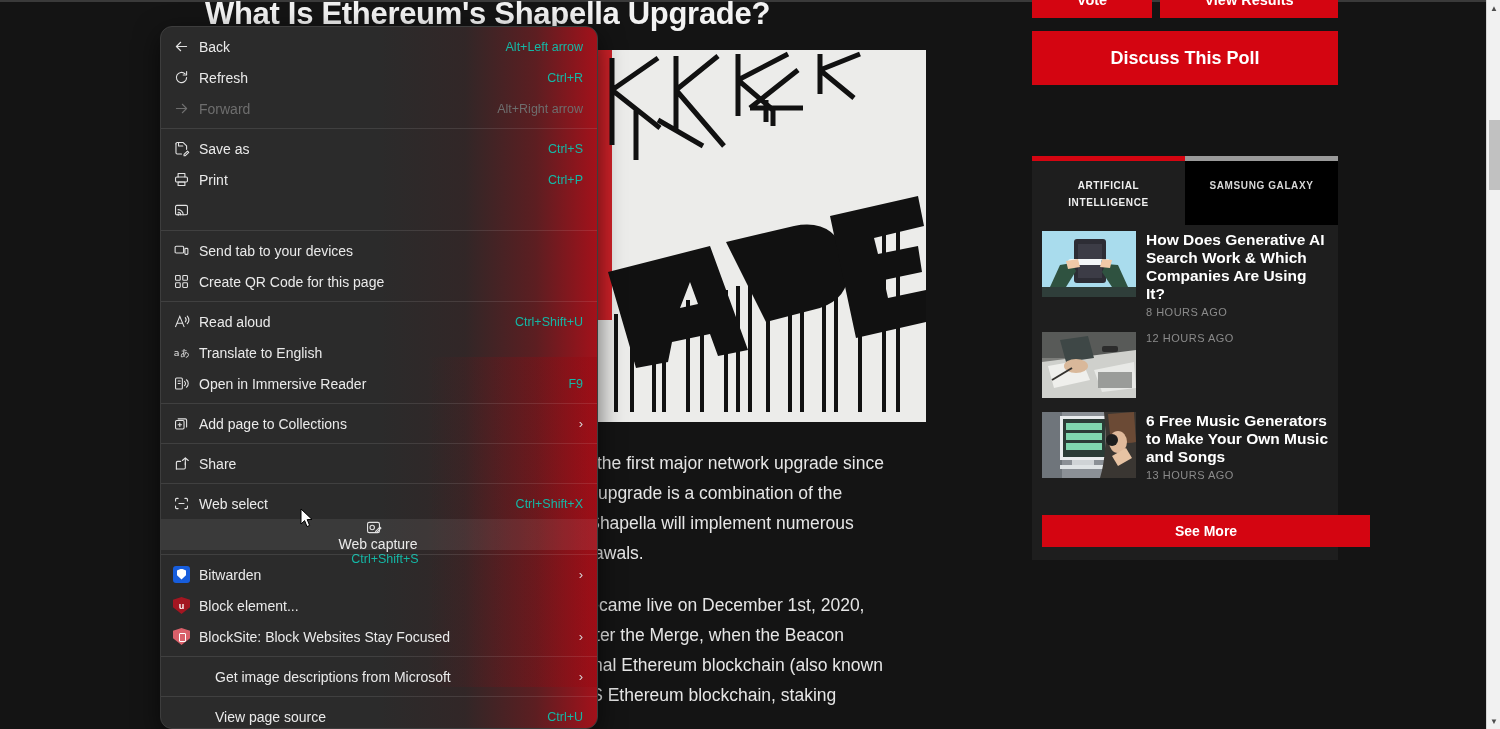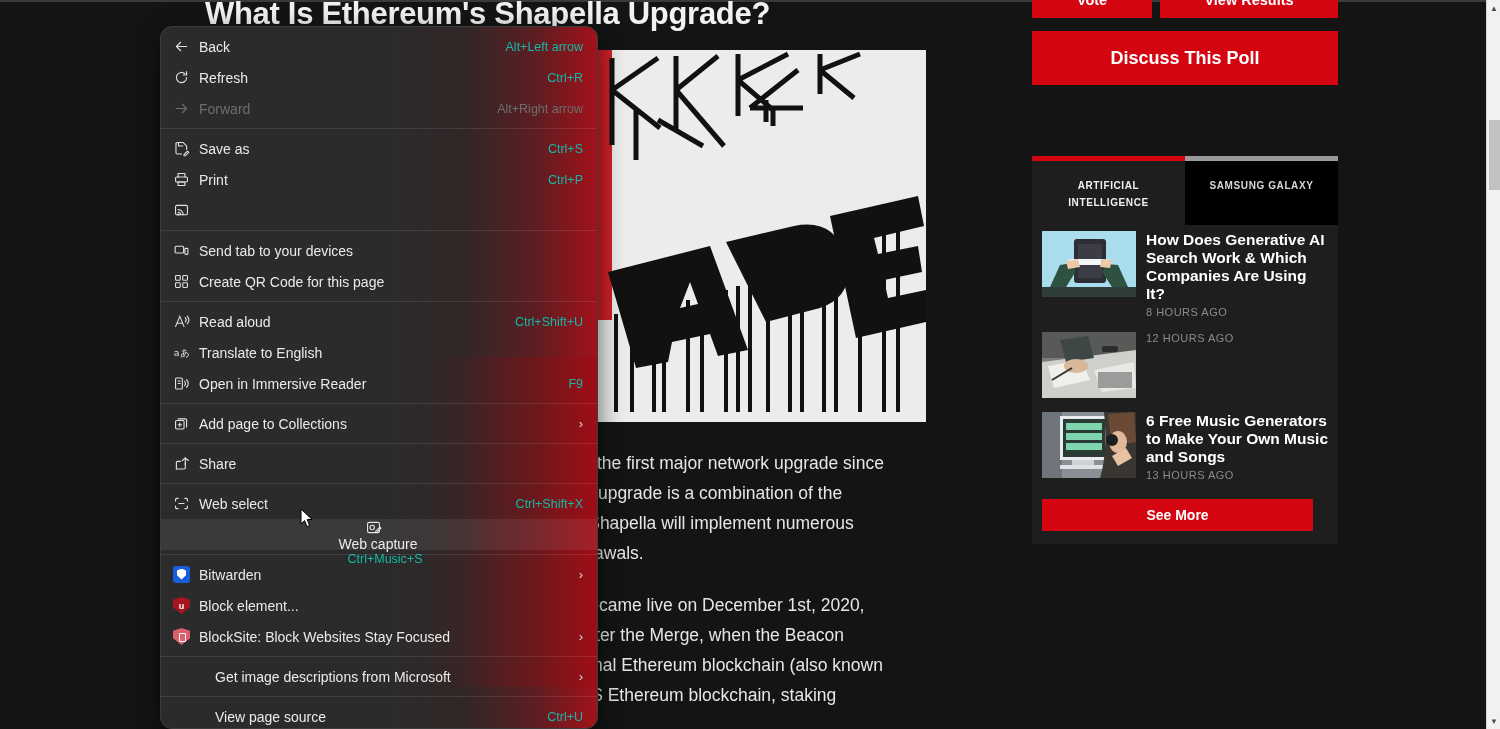--- a/index.html
+++ b/index.html
@@ -82,21 +82,21 @@
 
   .news-list { padding: 6px 10px 0; }
   .news-item { display: flex; gap: 10px; margin-bottom: 14px; }
   .thumb { width: 94px; height: 66px; flex: none; position: relative; overflow: hidden; background: #222; }
   .news-text { flex: 1; min-width: 0; }
   .news-title {
     font-size: 15.5px; font-weight: bold; color: #ffffff;
     line-height: 18px; margin-bottom: 3px;
   }
   .news-time { font-size: 11px; color: #8b8b8b; letter-spacing: 0.5px; }
-  .see-more-btn { width: 271px; height: 32px; margin: 4px 10px 13px; font-size: 14px; }
+  .see-more-btn { width: 328px; height: 32px; margin: 20px 10px 13px; font-size: 14px; }
 
   
   .scrollbar {
     position: absolute; right: 0; top: 0;
     width: 14px; height: 729px;
     background: #f1f1f1;
     border-left: 1px solid #d6d6d6;
   }
   .sb-arrow {
     position: absolute; left: 0; width: 14px; height: 16px;
@@ -512,21 +512,21 @@
         </div>
         <div class="ctx-item hovered">
           <span class="ctx-icon">
             <svg width="17" height="17" viewBox="0 0 20 20" fill="none" stroke="currentColor" stroke-width="1.3" stroke-linecap="round" stroke-linejoin="round">
               <rect x="3" y="4" width="14" height="12" rx="2"></rect>
               <circle cx="8.5" cy="10" r="2.6"></circle>
               <path d="M12.5 14.5l5-5 1.3 1.3-5 5h-1.3z"></path>
             </svg>
           </span>
           <span class="ctx-label">Web capture</span>
-          <span class="ctx-accel">Ctrl+Music+S</span>
+          <span class="ctx-accel">Ctrl+Shift+S</span>
         </div>
         <div class="ctx-sep"></div>
         <div class="ctx-item">
           <span class="ctx-icon">
             <span class="fav fav-bw"></span>
           </span>
           <span class="ctx-label">Bitwarden</span>
           <span class="ctx-chevron">›</span>
         </div>
         <div class="ctx-item">

